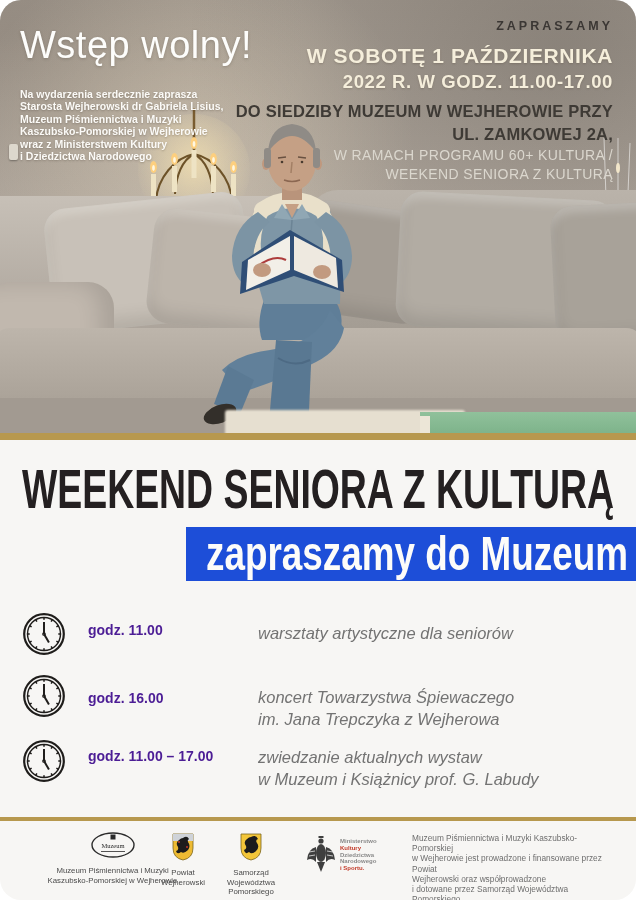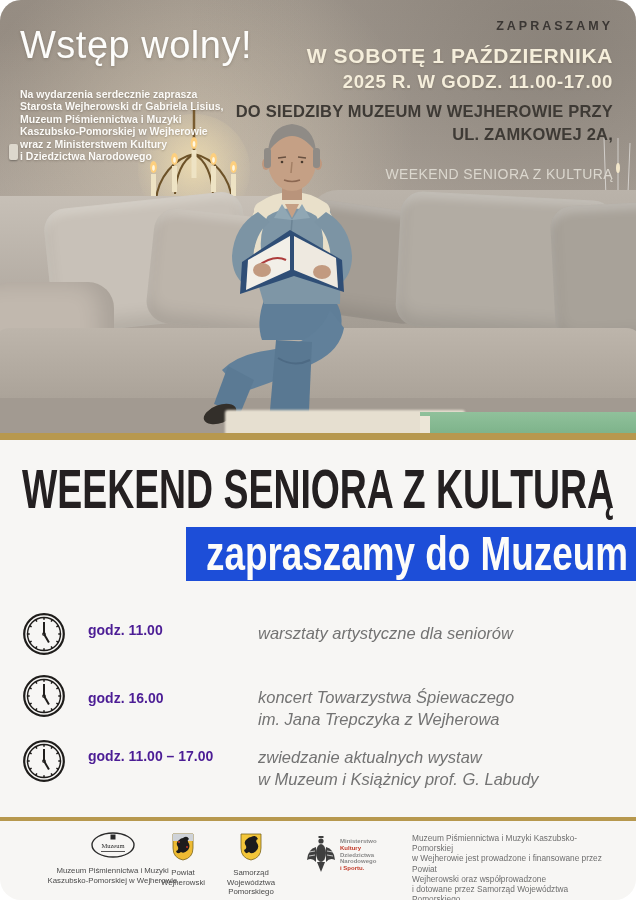--- a/index.html
+++ b/index.html
@@ -217,23 +217,24 @@
       <div class="invite-par">
         <div>Na wydarzenia serdecznie zaprasza</div>
         <div>Starosta Wejherowski dr Gabriela Lisius,</div>
         <div>Muzeum Piśmiennictwa i Muzyki</div>
         <div>Kaszubsko-Pomorskiej w Wejherowie</div>
         <div>wraz z Ministerstwem Kultury</div>
         <div>i Dziedzictwa Narodowego</div>
       </div>
       <div class="tr zapr">ZAPRASZAMY</div>
       <div class="tr date1">W SOBOTĘ 1 PAŹDZIERNIKA</div>
-      <div class="tr date2">2025 R. W GODZ. 11.00-17.00</div>
+      <div class="tr date2">2022 R. W GODZ. 11.00-17.00</div>
       <div class="tr addr1">DO SIEDZIBY MUZEUM W WEJHEROWIE PRZY</div>
       <div class="tr addr2">UL. ZAMKOWEJ 2A,</div>
+      <div class="tr prog1">W RAMACH PROGRAMU 60+ KULTURA /</div>
       <div class="tr prog2">WEEKEND SENIORA Z KULTURĄ</div>
     </div>
   </div>
 
   <div class="gold-band"></div>
 
   <svg class="title-svg" width="636" height="72" viewBox="0 0 636 72">
     <text x="318" y="58" text-anchor="middle" font-size="55" textLength="592" lengthAdjust="spacingAndGlyphs">WEEKEND SENIORA Z KULTURĄ</text>
   </svg>
 

